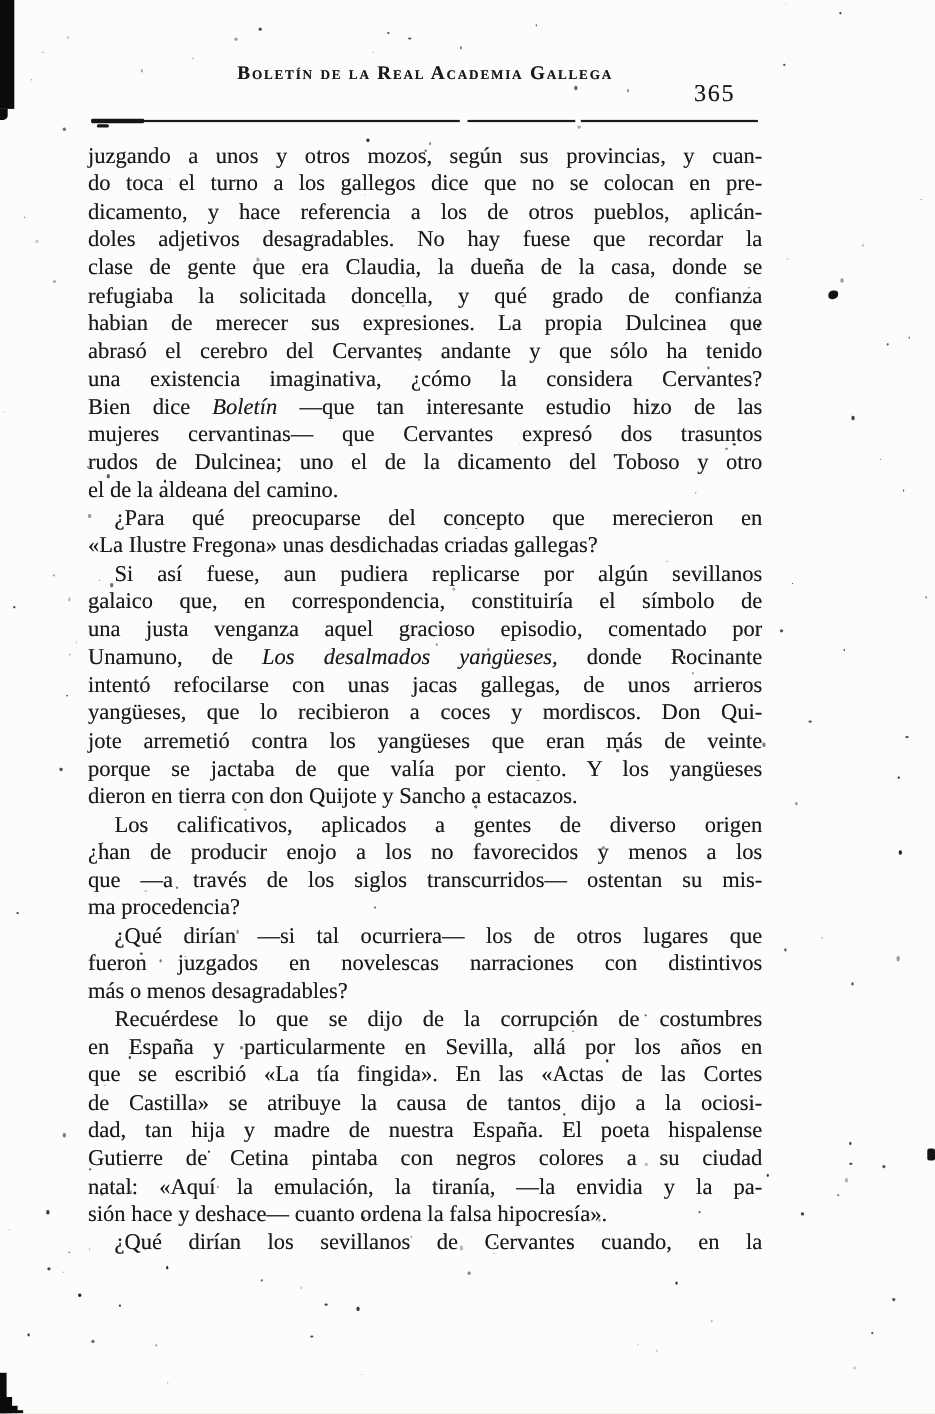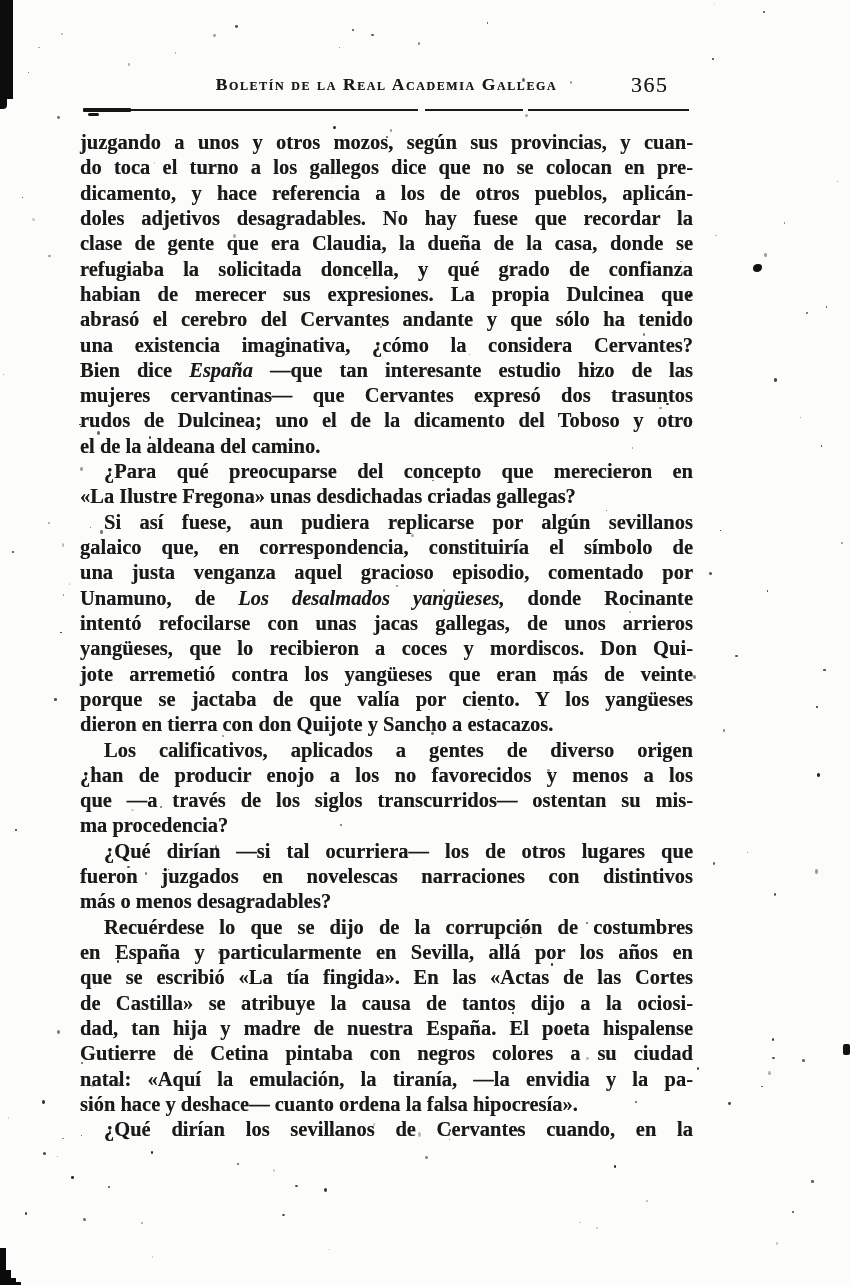--- a/index.html
+++ b/index.html
@@ -7,21 +7,21 @@
     position:relative;
     width:850px; height:1285px;
     margin:0 auto;
     background:var(--paper, #fcfcfa);
     overflow:hidden;
     font-family:"Liberation Serif","DejaVu Serif",serif;
     color:var(--ink, #1a1a1a);
   }
   
   .header-title {
-    position:absolute; top:74px; left:80px; width:613px;
+    position:absolute; top:56px; left:80px; width:613px;
     text-align:center;
     font-variant:small-caps;
     font-weight:bold;
     font-size:17.5px;
     letter-spacing:1.6px;
     white-space:nowrap;
     text-shadow:0 0 0.4px rgba(0,0,0,.55);
   }
   .page-number {
     position:absolute; top:72px; left:631px; width:60px;
@@ -44,21 +44,20 @@
   
   .text-block {
     position:absolute; top:130px; left:80px; width:613px;
     font-size:20.5px;
     text-shadow:0 0 0.45px rgba(0,0,0,.5);
   }
   .line {
     height:25.32px; line-height:25.32px;
     text-align:justify; text-align-last:justify;
     overflow:visible;
-    font-weight:bold;
   }
   .line.nofill { text-align:left; text-align-last:left; }
   .line.indent { text-indent:24px; }
   .it { font-style:italic; }
 
   
   .edge-bar-top-left   { position:absolute; left:0; top:0;      width:13px; height:99px; background:#0c0c0c; }
   .edge-bar-tip        { position:absolute; left:0; top:99px;   width:7px;  height:10px; background:#0c0c0c; border-radius:0 0 4px 0; }
   .corner-bl-1 { position:absolute; left:0; top:1248px; width:6px;  height:37px; background:#0b0b0b; }
   .corner-bl-2 { position:absolute; left:0; top:1270px; width:11px; height:15px; background:#0b0b0b; }
@@ -85,21 +84,21 @@
   <div class="text-block">
       <div class="line"><span>juzgando a unos y otros mozos, según sus provincias, y cuan-</span></div>
       <div class="line"><span>do toca el turno a los gallegos dice que no se colocan en pre-</span></div>
       <div class="line"><span>dicamento, y hace referencia a los de otros pueblos, aplicán-</span></div>
       <div class="line"><span>doles adjetivos desagradables. No hay fuese que recordar la</span></div>
       <div class="line"><span>clase de gente que era Claudia, la dueña de la casa, donde se</span></div>
       <div class="line"><span>refugiaba la solicitada doncella, y qué grado de confianza</span></div>
       <div class="line"><span>habian de merecer sus expresiones. La propia Dulcinea que</span></div>
       <div class="line"><span>abrasó el cerebro del Cervantes andante y que sólo ha tenido</span></div>
       <div class="line"><span>una existencia imaginativa, ¿cómo la considera Cervantes?</span></div>
-      <div class="line"><span>Bien dice </span><span class="it">España</span><span> —que tan interesante estudio hizo de las</span></div>
+      <div class="line"><span>Bien dice </span><span class="it">Boletín</span><span> —que tan interesante estudio hizo de las</span></div>
       <div class="line"><span>mujeres cervantinas— que Cervantes expresó dos trasuntos</span></div>
       <div class="line"><span>rudos de Dulcinea; uno el de la dicamento del Toboso y otro</span></div>
       <div class="line nofill"><span>el de la aldeana del camino.</span></div>
       <div class="line indent"><span>¿Para qué preocuparse del concepto que merecieron en</span></div>
       <div class="line nofill"><span>«La Ilustre Fregona» unas desdichadas criadas gallegas?</span></div>
       <div class="line indent"><span>Si así fuese, aun pudiera replicarse por algún sevillanos</span></div>
       <div class="line"><span>galaico que, en correspondencia, constituiría el símbolo de</span></div>
       <div class="line"><span>una justa venganza aquel gracioso episodio, comentado por</span></div>
       <div class="line"><span>Unamuno, de </span><span class="it">Los desalmados yangüeses,</span><span> donde Rocinante</span></div>
       <div class="line"><span>intentó refocilarse con unas jacas gallegas, de unos arrieros</span></div>

